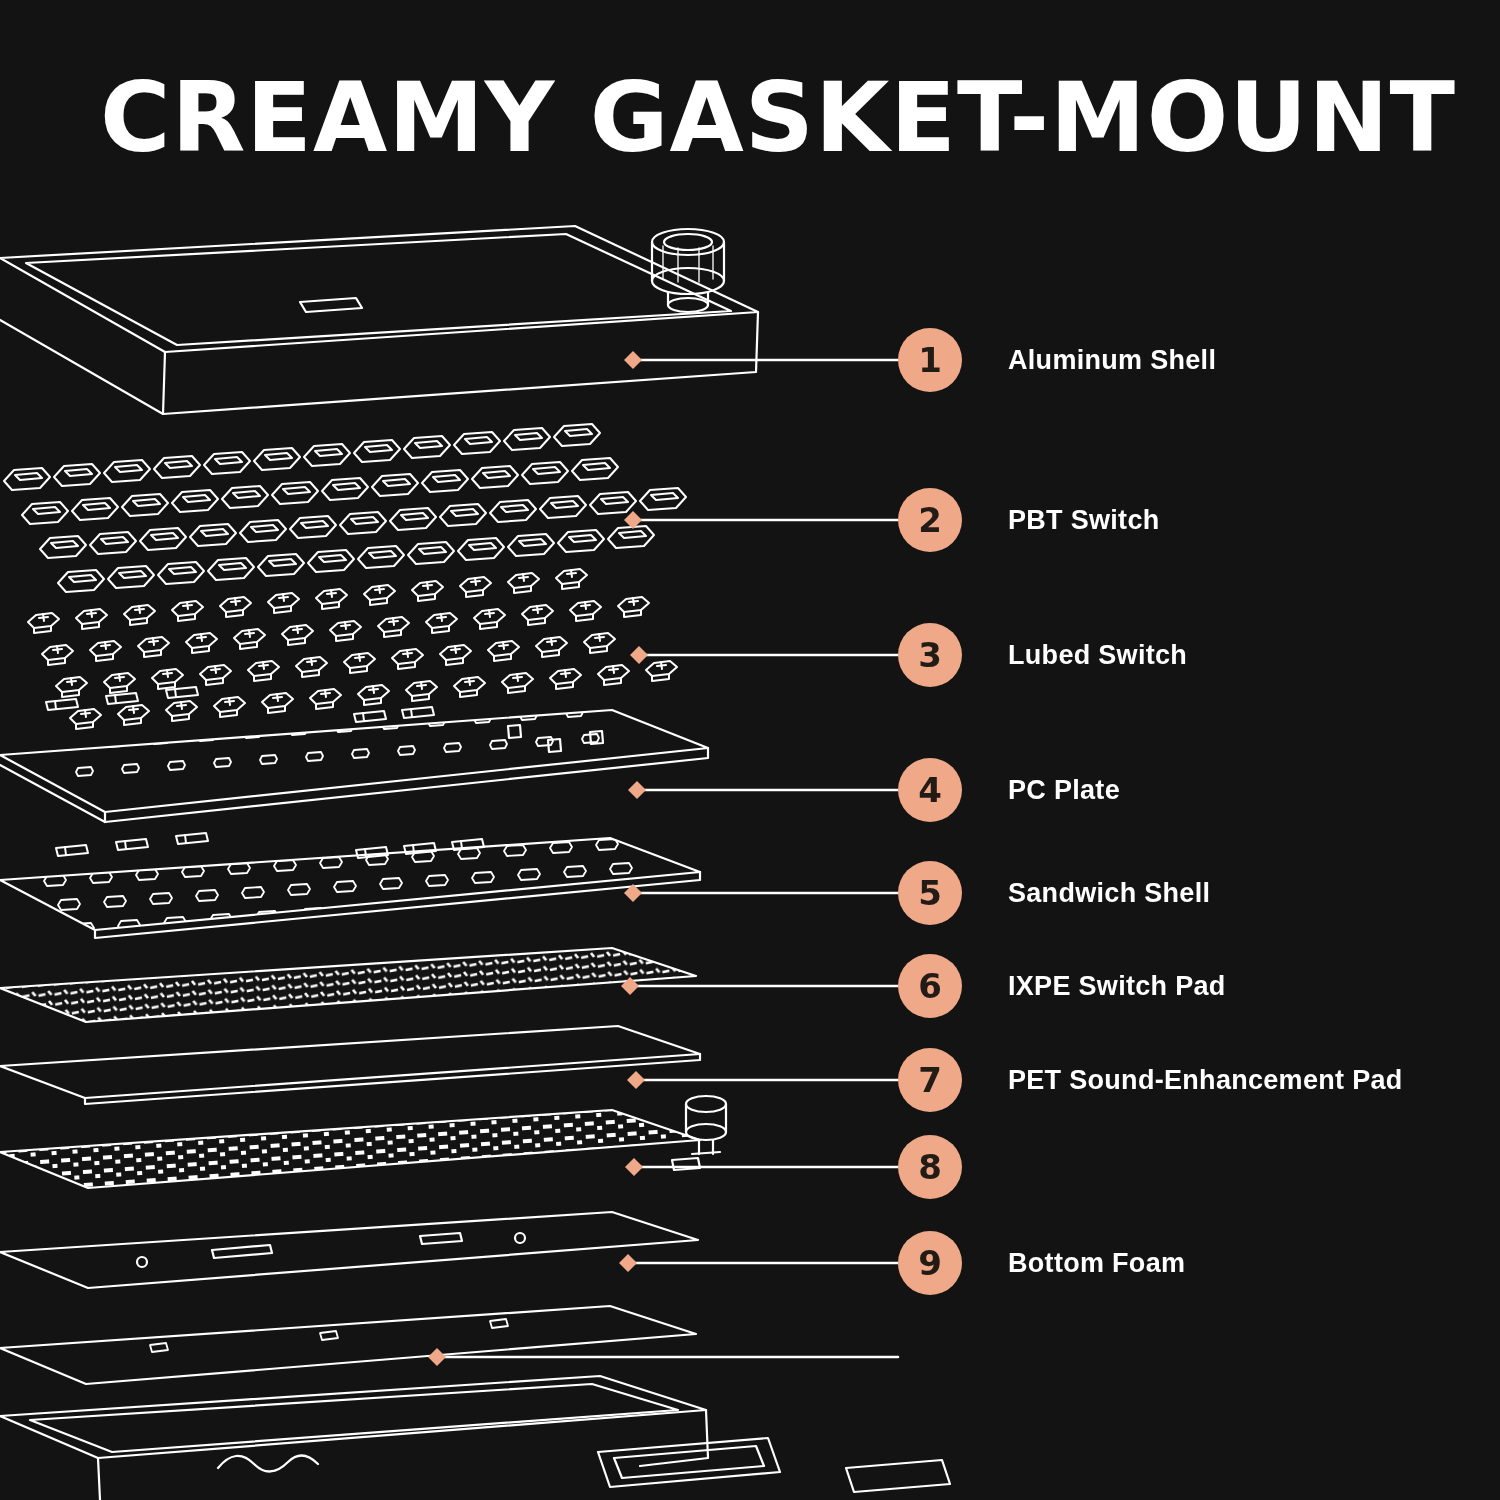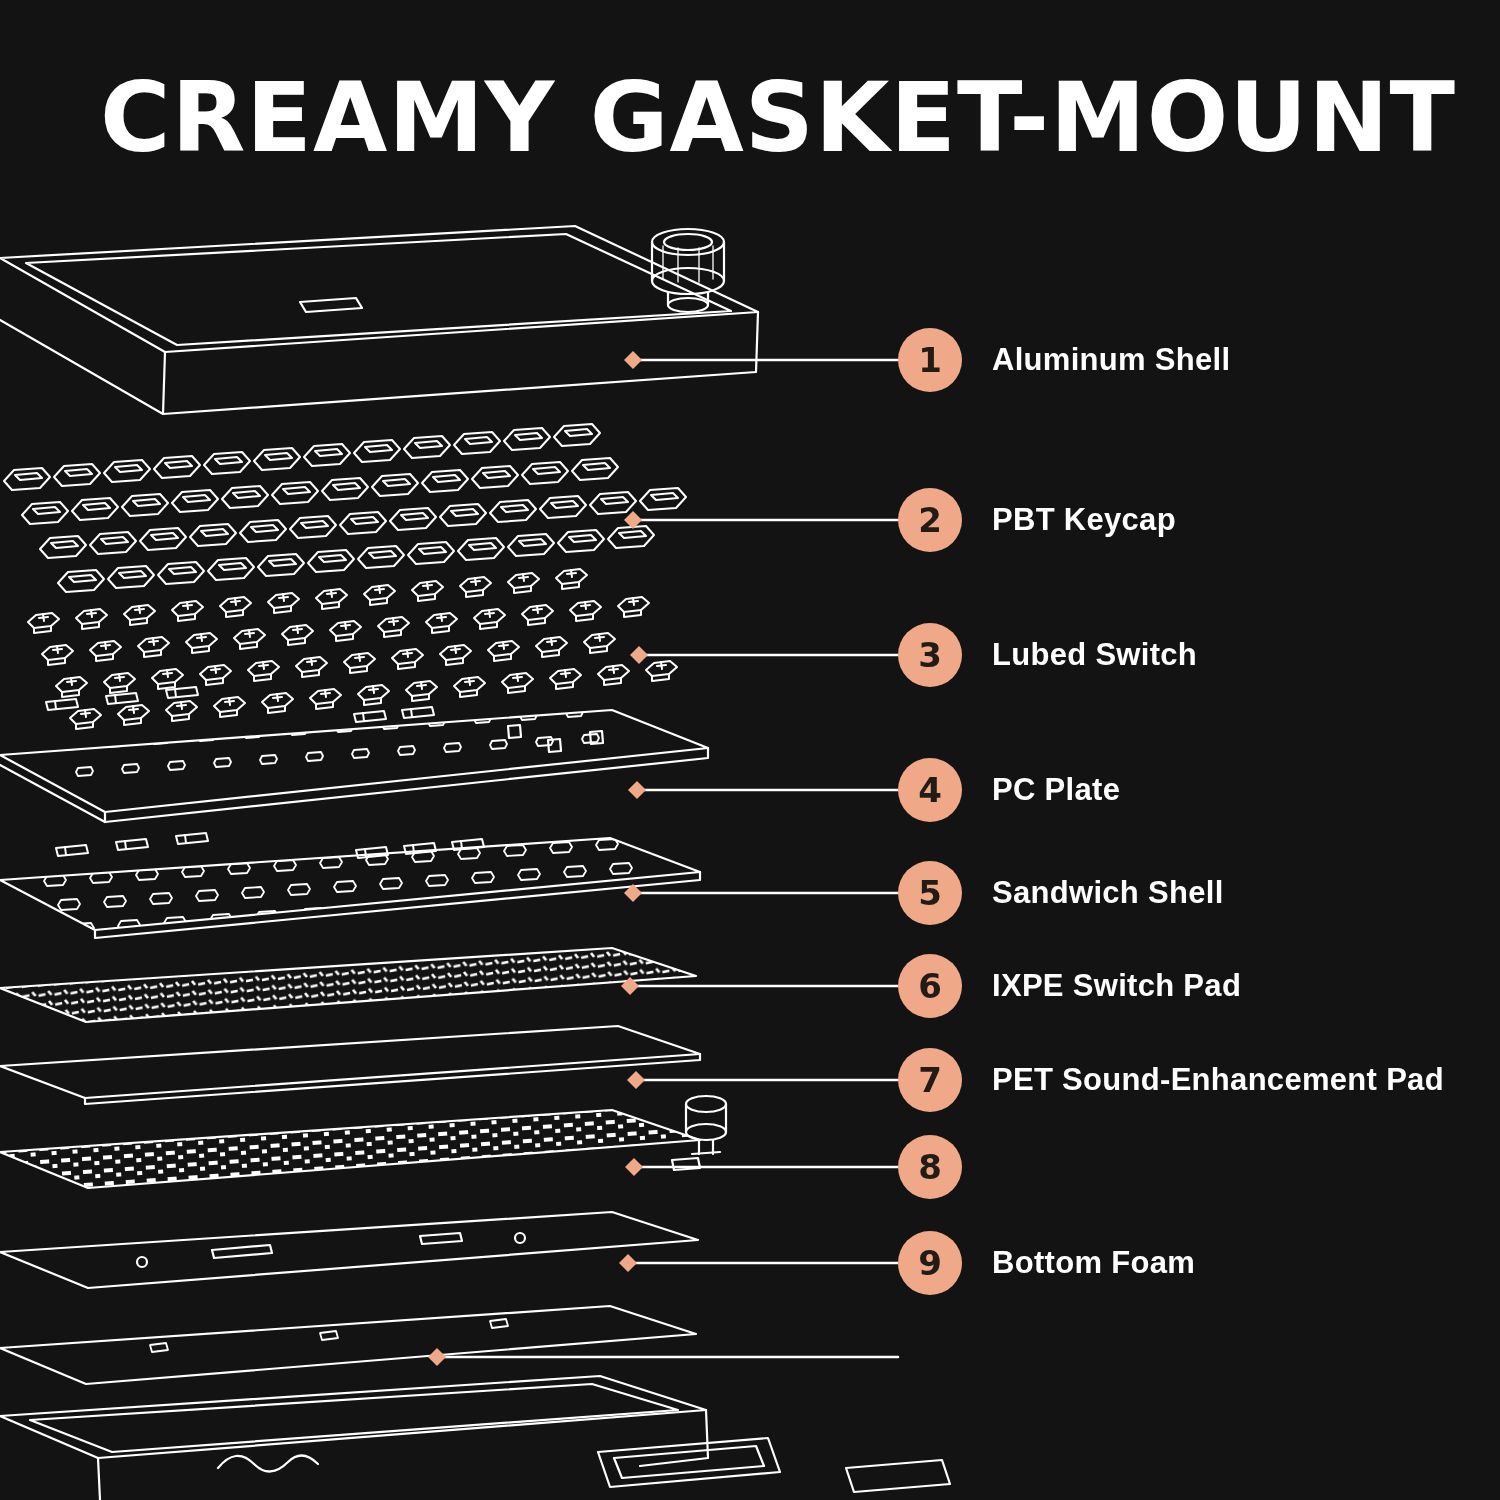--- a/index.html
+++ b/index.html
@@ -22,22 +22,22 @@
   .diagram-svg{position:absolute;left:0;top:0;width:1500px;height:1500px;}
   .callout{position:absolute;left:898px;display:flex;align-items:center;height:64px;}
   .badge{
     width:64px;height:64px;border-radius:50%;
     background:var(--accent);color:var(--numberColor);
     display:flex;align-items:center;justify-content:center;
     font-family:"DejaVu Sans",sans-serif;font-weight:bold;font-size:34px;
     flex:0 0 auto;
   }
   .lab{
-    margin-left:30px;color:var(--textColor);
-    font-size:31px;font-weight:bold;letter-spacing:.3px;white-space:nowrap;
+    margin-left:46px;color:var(--textColor);
+    font-size:27px;font-weight:bold;letter-spacing:.3px;white-space:nowrap;
   }
 </style>
 </head>
 <body>
 
 <div class="canvas">
 
   <div class="title">CREAMY GASKET-MOUNT</div>
 
   <svg class="diagram-svg" viewBox="0 0 1500 1500" width="1500" height="1500" xmlns="http://www.w3.org/2000/svg">
@@ -353,21 +353,21 @@
       </g>
     </g>
   </svg>
 
   <div class="callout" style="top:328px">
     <span class="badge">1</span>
     <span class="lab">Aluminum Shell</span>
   </div>
   <div class="callout" style="top:488px">
     <span class="badge">2</span>
-    <span class="lab">PBT Keycap</span>
+    <span class="lab">PBT Switch</span>
   </div>
   <div class="callout" style="top:623px">
     <span class="badge">3</span>
     <span class="lab">Lubed Switch</span>
   </div>
   <div class="callout" style="top:758px">
     <span class="badge">4</span>
     <span class="lab">PC Plate</span>
   </div>
   <div class="callout" style="top:861px">

